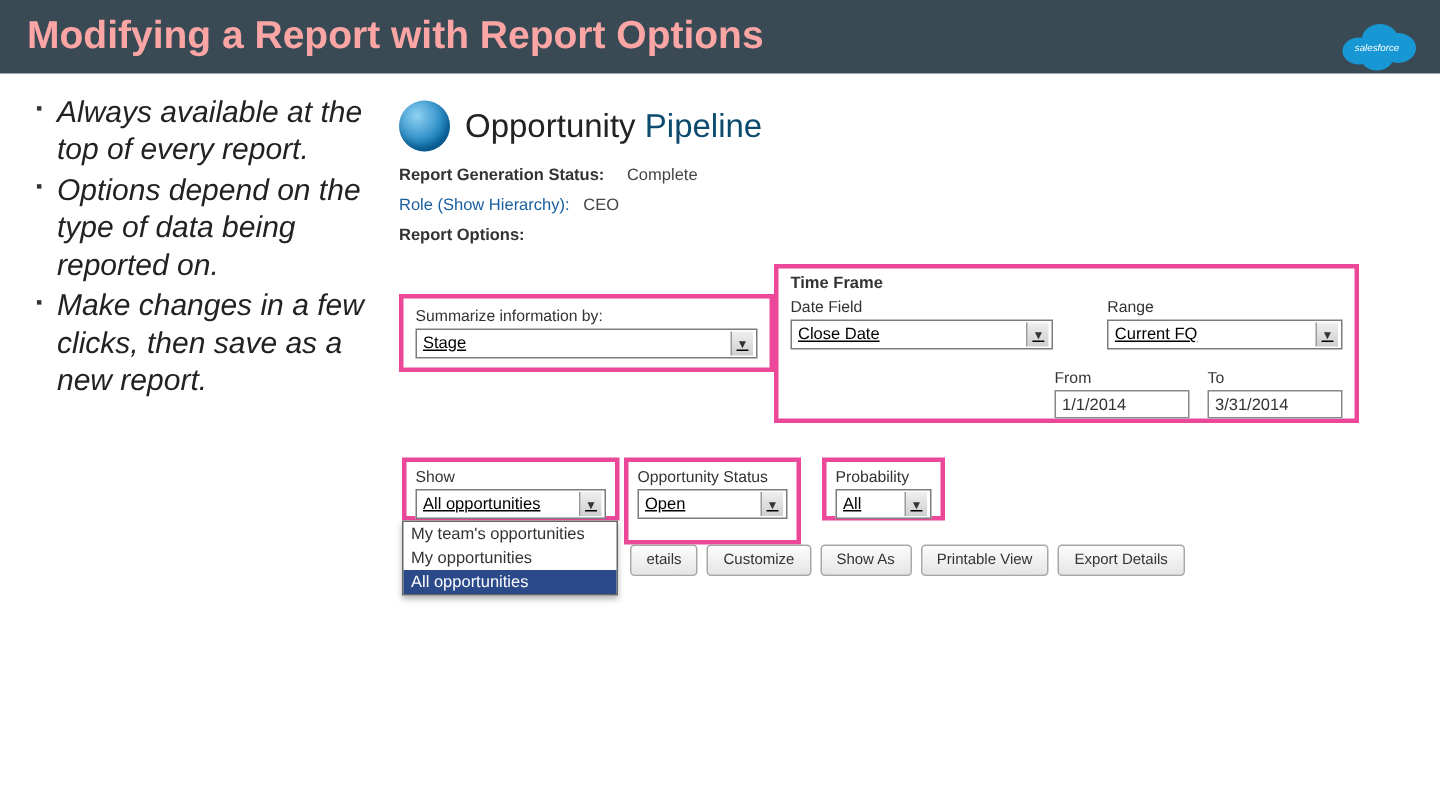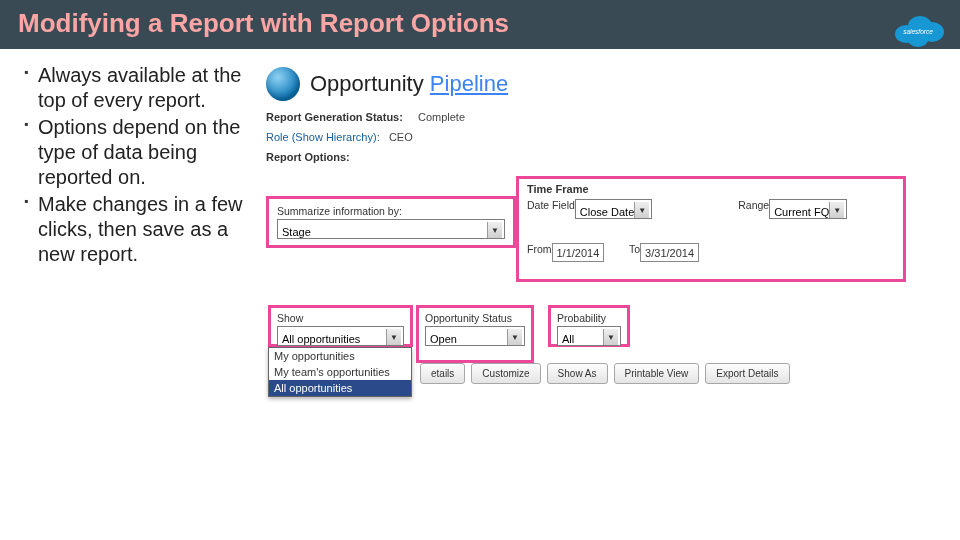--- a/index.html
+++ b/index.html
@@ -1,48 +1,48 @@
 <!DOCTYPE html>
 <html><head>
 <meta charset="utf-8">
 <style>
   * { box-sizing: border-box; margin: 0; padding: 0; }
   body { width: 960px; height: 540px; font-family: "Segoe UI", Arial, sans-serif; background: #fff; overflow: hidden; position: relative; }
   .titlebar { background: #3a4a54; color: #fca5a5; padding: 8px 18px 10px; font-size: 26px; font-weight: 600; }
   .sf-logo { position: absolute; top: 10px; right: 14px; width: 56px; height: 40px; }
   .content { display: flex; padding: 14px 10px 0 24px; }
-  .bullets { width: 230px; padding-right: 8px; }
+  .bullets { width: 230px; padding-right: 8px; font-style: italic; }
   .bullets ul { list-style: none; }
   .bullets li { font-size: 20px; line-height: 1.25; color: #222; margin-bottom: 2px; padding-left: 14px; position: relative; }
   .bullets li::before { content: "▪"; position: absolute; left: 0; top: 2px; font-size: 12px; color: #333; }
   .shot { flex: 1; position: relative; font-family: Verdana, Arial, sans-serif; font-size: 11px; color: #333; padding-left: 12px; padding-top: 4px; }
   .report-head { display: flex; align-items: center; gap: 10px; margin-bottom: 10px; }
   .logo-circ { width: 34px; height: 34px; border-radius: 50%; background: radial-gradient(circle at 35% 30%, #8fd2f3, #0b76b8 70%); box-shadow: inset -2px -4px 6px rgba(0,0,0,0.25); }
   .report-title { font-size: 22px; font-weight: 400; color: #222; font-family: Arial, sans-serif; }
-  .report-title .pl { color: #3b82f6; font-weight: 400; text-decoration: underline; }
+  .report-title .pl { color: #0c4a6e; font-weight: 400; }
   .meta-row { font-size: 11px; margin: 6px 0 8px; color: #444; }
   .meta-row b { font-weight: 700; color: #333; margin-right: 12px; }
   .meta-row a { color: #1a5fa0; text-decoration: none; }
   .redbox { border: 3px solid #ec4899; position: absolute; }
   .sumbox { left: 12px; top: 133px; width: 250px; height: 52px; padding: 6px 8px; }
   .tfbox { left: 262px; top: 113px; width: 390px; height: 106px; padding: 4px 8px; }
   .showbox { left: 14px; top: 242px; width: 145px; height: 42px; padding: 4px 6px; }
   .ostatbox { left: 162px; top: 242px; width: 118px; height: 58px; padding: 4px 6px; }
   .probbox { left: 294px; top: 242px; width: 82px; height: 42px; padding: 4px 6px; }
   .lbl { font-size: 10.5px; color: #333; display: block; margin-bottom: 2px; }
-  .sel { display: flex; align-items: flex-end; justify-content: space-between; background: #fff; border: 1px solid #7c7c7c; height: 20px; padding: 0 2px 0 4px; font-size: 11px; color: #000; }
+  .sel { display: flex; align-items: center; justify-content: space-between; background: #fff; border: 1px solid #7c7c7c; height: 20px; padding: 0 2px 0 4px; font-size: 11px; color: #000; text-decoration: underline; }
   .sel .arrow { width: 15px; height: 16px; background: linear-gradient(#efefef,#cfcfcf); border-left: 1px solid #9a9a9a; display: flex; align-items: center; justify-content: center; font-size: 8px; color: #333; }
   .tinp { border: 1px solid #888; height: 19px; background: #fff; padding: 0 4px; font-size: 11px; display: flex; align-items: center; }
   .dropdown { position: absolute; left: 14px; top: 284px; width: 144px; border: 1px solid #666; background: #fff; font-size: 11px; box-shadow: 0 2px 4px rgba(0,0,0,0.3); }
   .dropdown .opt { padding: 2px 5px; }
   .dropdown .opt.sel-opt { background: #2a4a8a; color: #fff; }
   .btnrow { position: absolute; left: 166px; top: 300px; display: flex; gap: 6px; }
   .btn { background: linear-gradient(#fdfdfd,#e4e4e4); border: 1px solid #a7a7a7; border-radius: 3px; padding: 4px 10px; font-size: 10px; color: #333; font-family: Verdana, Arial, sans-serif; }
   .row2 { display: flex; gap: 12px; }
-  .col { display: flex; flex-direction: row; }
+  .col { display: flex; flex-direction: column; }
 </style>
 </head>
 <body>
 
 <div class="titlebar">Modifying a Report with Report Options</div>
 
 <svg class="sf-logo" viewBox="0 0 56 40">
   <ellipse cx="16" cy="24" rx="11" ry="9" fill="#1798d4"></ellipse>
   <ellipse cx="30" cy="16" rx="12" ry="10" fill="#1798d4"></ellipse>
   <ellipse cx="42" cy="22" rx="12" ry="10" fill="#1798d4"></ellipse>
@@ -98,21 +98,21 @@
           </div>
         </div>
         <div class="col" style="width:170px;margin-left:24px;">
           <span class="lbl">Range</span>
           <div class="sel">
             <span>Current FQ</span>
             <span class="arrow">▼</span>
           </div>
         </div>
       </div>
-      <div class="row2" style="margin-top:24px; justify-content:flex-start;">
+      <div class="row2" style="margin-top:13px; justify-content:flex-end;">
         <div class="col" style="width:90px;">
           <span class="lbl">From</span>
           <div class="tinp">1/1/2014</div>
         </div>
         <div class="col" style="width:90px;">
           <span class="lbl">To</span>
           <div class="tinp">3/31/2014</div>
         </div>
       </div>
     </div>
@@ -135,22 +135,22 @@
 
     <div class="redbox probbox">
       <span class="lbl">Probability</span>
       <div class="sel">
         <span>All</span>
         <span class="arrow">▼</span>
       </div>
     </div>
 
     <div class="dropdown">
+      <div class="opt">My team's opportunities</div>
       <div class="opt">My opportunities</div>
-      <div class="opt">My team's opportunities</div>
       <div class="opt sel-opt">All opportunities</div>
     </div>
 
     <div class="btnrow">
       <div class="btn">etails</div>
       <div class="btn">Customize</div>
       <div class="btn">Show As</div>
       <div class="btn">Printable View</div>
       <div class="btn">Export Details</div>
     </div>

